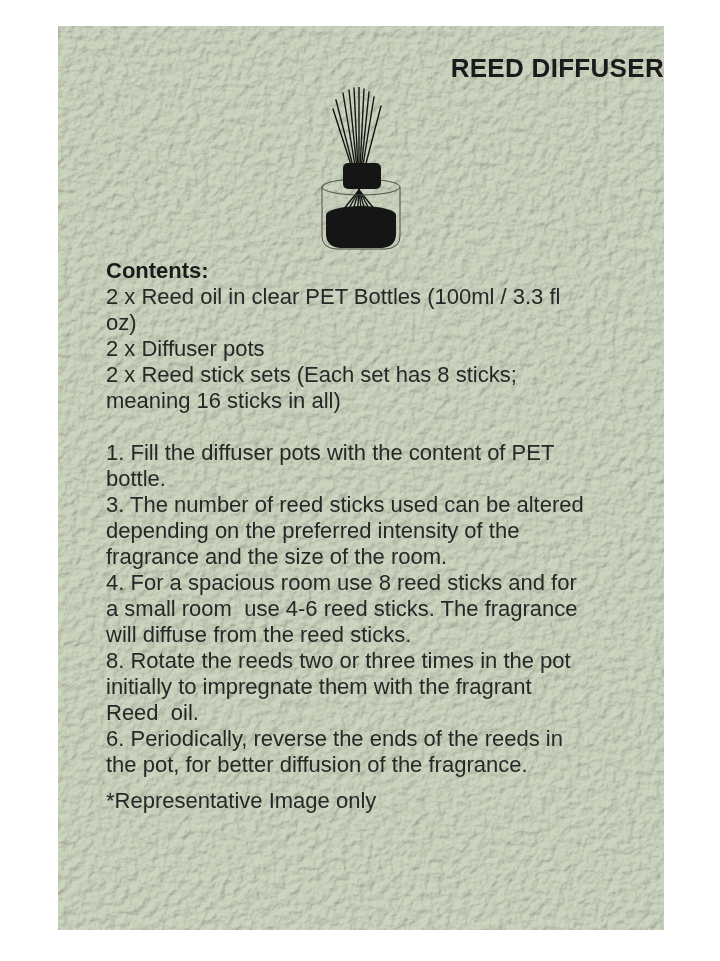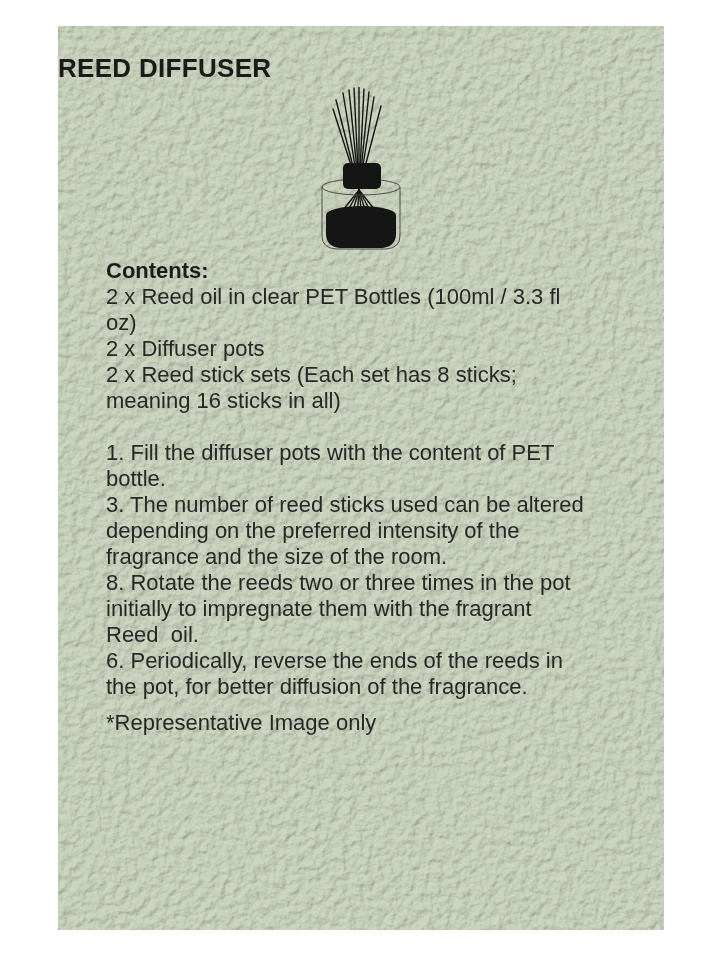--- a/index.html
+++ b/index.html
@@ -34,21 +34,21 @@
   .texture-base {
     fill: var(--card-background, #ccd5bf);
   }
   .content {
     position: relative;
     width: 100%;
     height: 100%;
   }
   .page-title {
     margin: 27px 0 0 0;
-    text-align: left;
+    text-align: right;
     font-size: 26px;
     line-height: 30px;
     font-weight: bold;
     color: var(--heading-text, #1b1b1b);
     letter-spacing: 0.3px;
   }
   .illustration {
     display: block;
     margin: 4px auto 0 auto;
   }
@@ -156,20 +156,23 @@
         <div class="line">2 x Reed stick sets (Each set has 8 sticks;
 meaning 16 sticks in all)</div>
       </div>
 
       <div class="directions-section">
         <div class="line">1. Fill the diffuser pots with the content of PET
 bottle.</div>
         <div class="line">3. The number of reed sticks used can be altered
 depending on the preferred intensity of the
 fragrance and the size of the room.</div>
+        <div class="line">4. For a spacious room use 8 reed sticks and for
+a small room  use 4-6 reed sticks. The fragrance
+will diffuse from the reed sticks.</div>
         <div class="line">8. Rotate the reeds two or three times in the pot
 initially to impregnate them with the fragrant
 Reed  oil.</div>
         <div class="line">6. Periodically, reverse the ends of the reeds in
 the pot, for better diffusion of the fragrance.</div>
       </div>
 
       <div class="footnote">*Representative Image only</div>
 
     </div>

